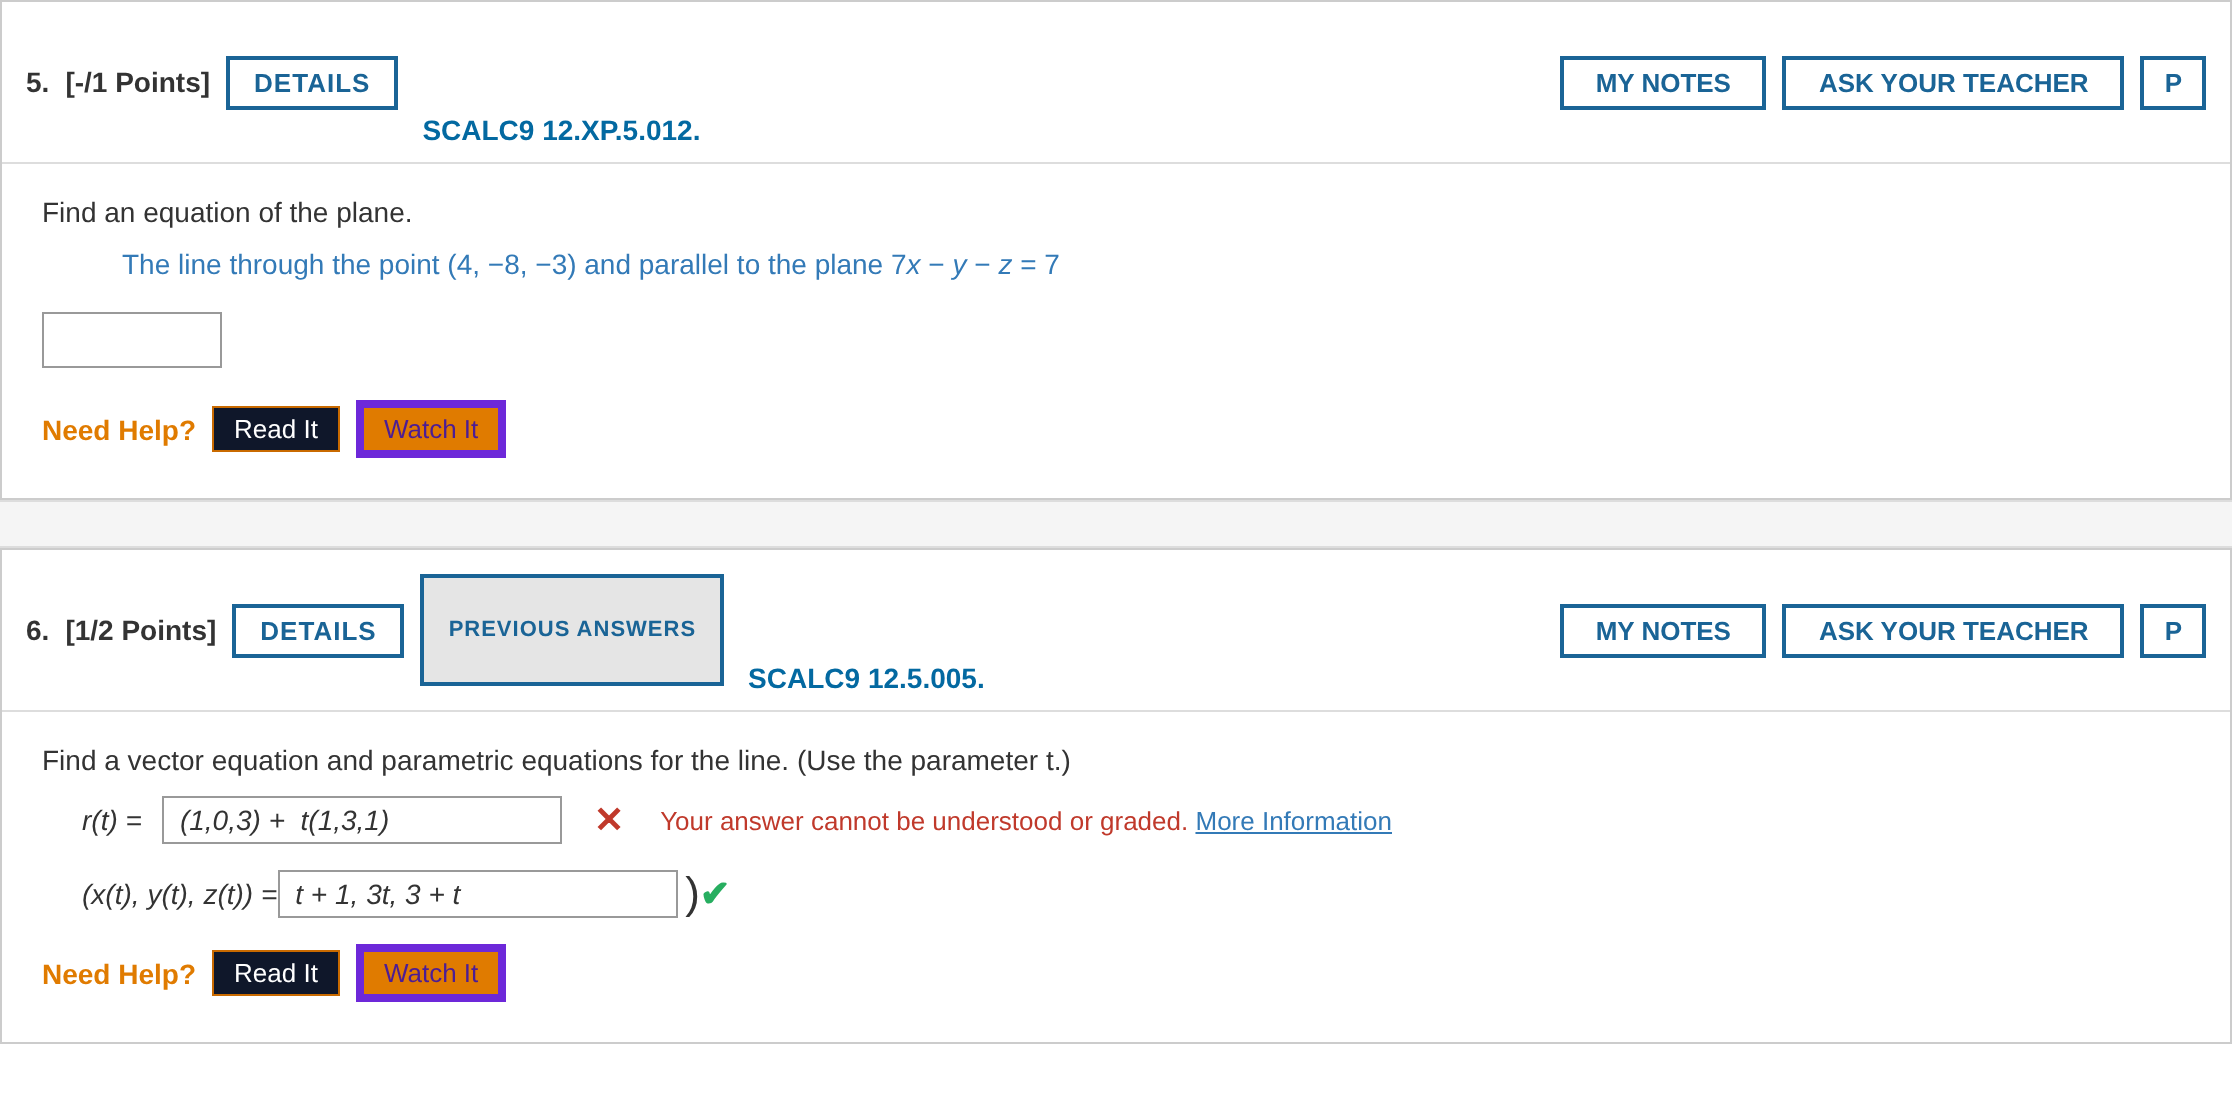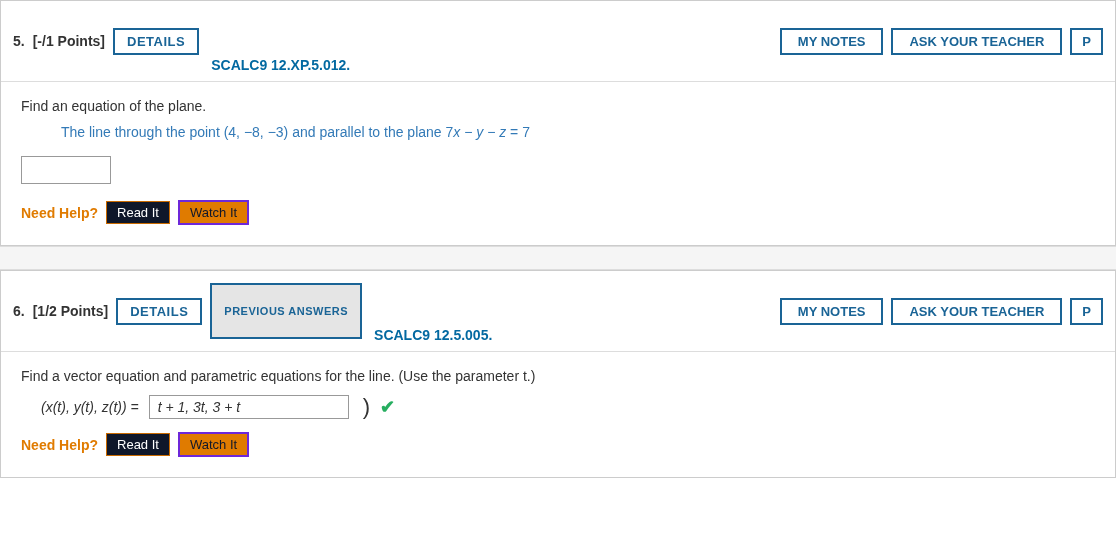--- a/index.html
+++ b/index.html
@@ -123,22 +123,22 @@
       background: #0f172a;
       color: #fff;
       border: 1px solid #c96a00;
       padding: 3px 10px;
       font-size: 13px;
       cursor: pointer;
       font-weight: normal;
     }
     .btn-watch-it {
       background: #e07b00;
-      color: #0f172a;
-      border: 2px solid #6d28d9;
+      color: #4c1d95;
+      border: 4px solid #6d28d9;
       padding: 3px 10px;
       font-size: 13px;
       cursor: pointer;
       font-weight: normal;
     }
     .separator {
       height: 24px;
       background: #f5f5f5;
       border-top: 1px solid #ddd;
       border-bottom: 1px solid #ddd;
@@ -181,21 +181,20 @@
       margin-left: 6px;
     }
     .green-check {
       color: #27ae60;
       font-size: 18px;
       font-weight: bold;
     }
     .param-row {
       display: flex;
       align-items: center;
-      gap: 10px;
       margin-bottom: 12px;
       padding-left: 20px;
     }
     .param-label {
       font-style: italic;
       color: #333;
       font-size: 14px;
       white-space: nowrap;
     }
     .paren-right {
@@ -242,20 +241,31 @@
     <button class="btn-prev-answers">PREVIOUS ANSWERS</button>
     <span class="problem-code">SCALC9 12.5.005.</span>
     <div class="header-spacer"></div>
     <button class="btn-my-notes">MY NOTES</button>
     <button class="btn-ask-teacher">ASK YOUR TEACHER</button>
     <button class="btn-p">P</button>
   </div>
   <div class="problem-body">
     <div class="problem-instruction">Find a vector equation and parametric equations for the line. (Use the parameter t.)</div>
 
+    <div class="math-row">
+      <span class="math-label"><em>r</em>(<em>t</em>) =</span>
+      <span class="math-input-box">
+        (1,0,3) + &nbsp;<em>t</em>(1,3,1)
+      </span>
+      <span class="red-x">✕</span>
+      <span class="error-msg">
+        <span>Your answer cannot be understood or graded.</span>
+        <a class="error-link">More Information</a>
+      </span>
+    </div>
 
     <div class="param-row">
       <span class="param-label">(<em>x</em>(<em>t</em>), <em>y</em>(<em>t</em>), <em>z</em>(<em>t</em>)) =</span>
       <span class="math-input-box">
         <em>t</em> + 1, 3<em>t</em>, 3 + <em>t</em>
       </span>
       <span class="paren-right">)</span>
       <span class="green-check">✔</span>
     </div>
 

